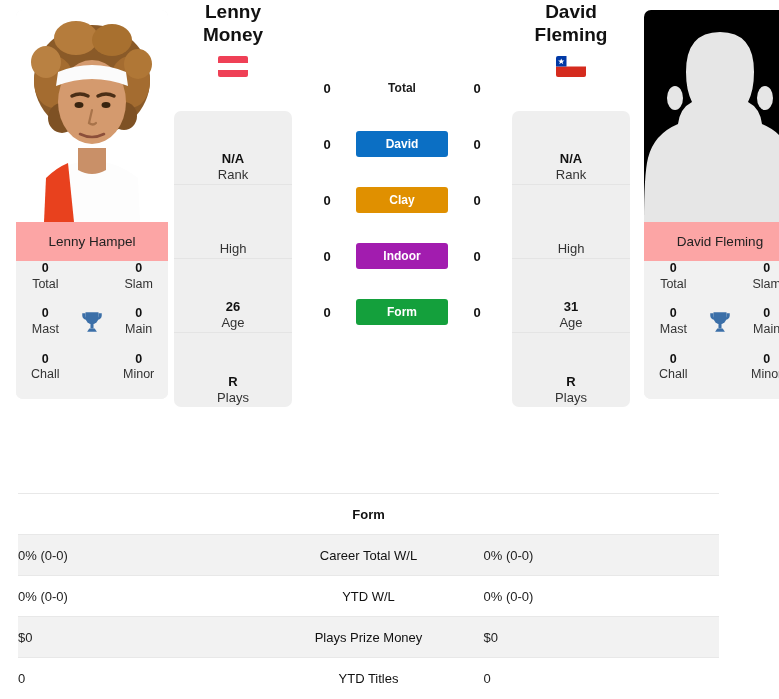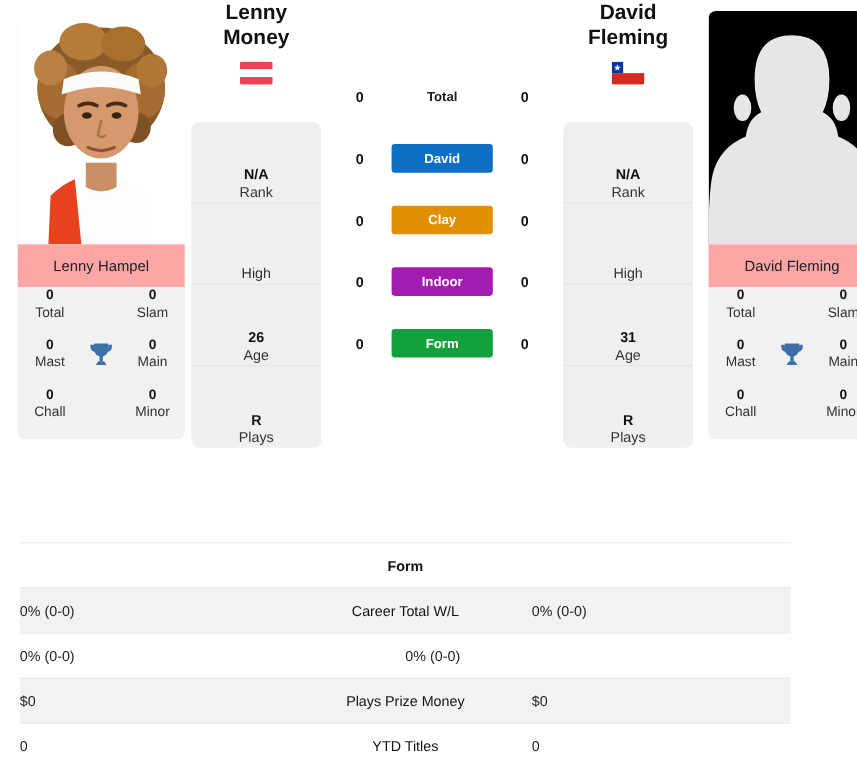--- a/index.html
+++ b/index.html
@@ -337,20 +337,21 @@
       <div class="tmid">Form</div>
       <div class="tright"></div>
     </div>
     <div class="trow shaded">
       <div class="tleft">0% (0-0)</div>
       <div class="tmid">Career Total W/L</div>
       <div class="tright">0% (0-0)</div>
     </div>
     <div class="trow">
       <div class="tleft">0% (0-0)</div>
+      <div class="tmid">YTD W/L</div>
       <div class="tright">0% (0-0)</div>
     </div>
     <div class="trow shaded">
       <div class="tleft">$0</div>
       <div class="tmid">Plays Prize Money</div>
       <div class="tright">$0</div>
     </div>
     <div class="trow">
       <div class="tleft">0</div>
       <div class="tmid">YTD Titles</div>

